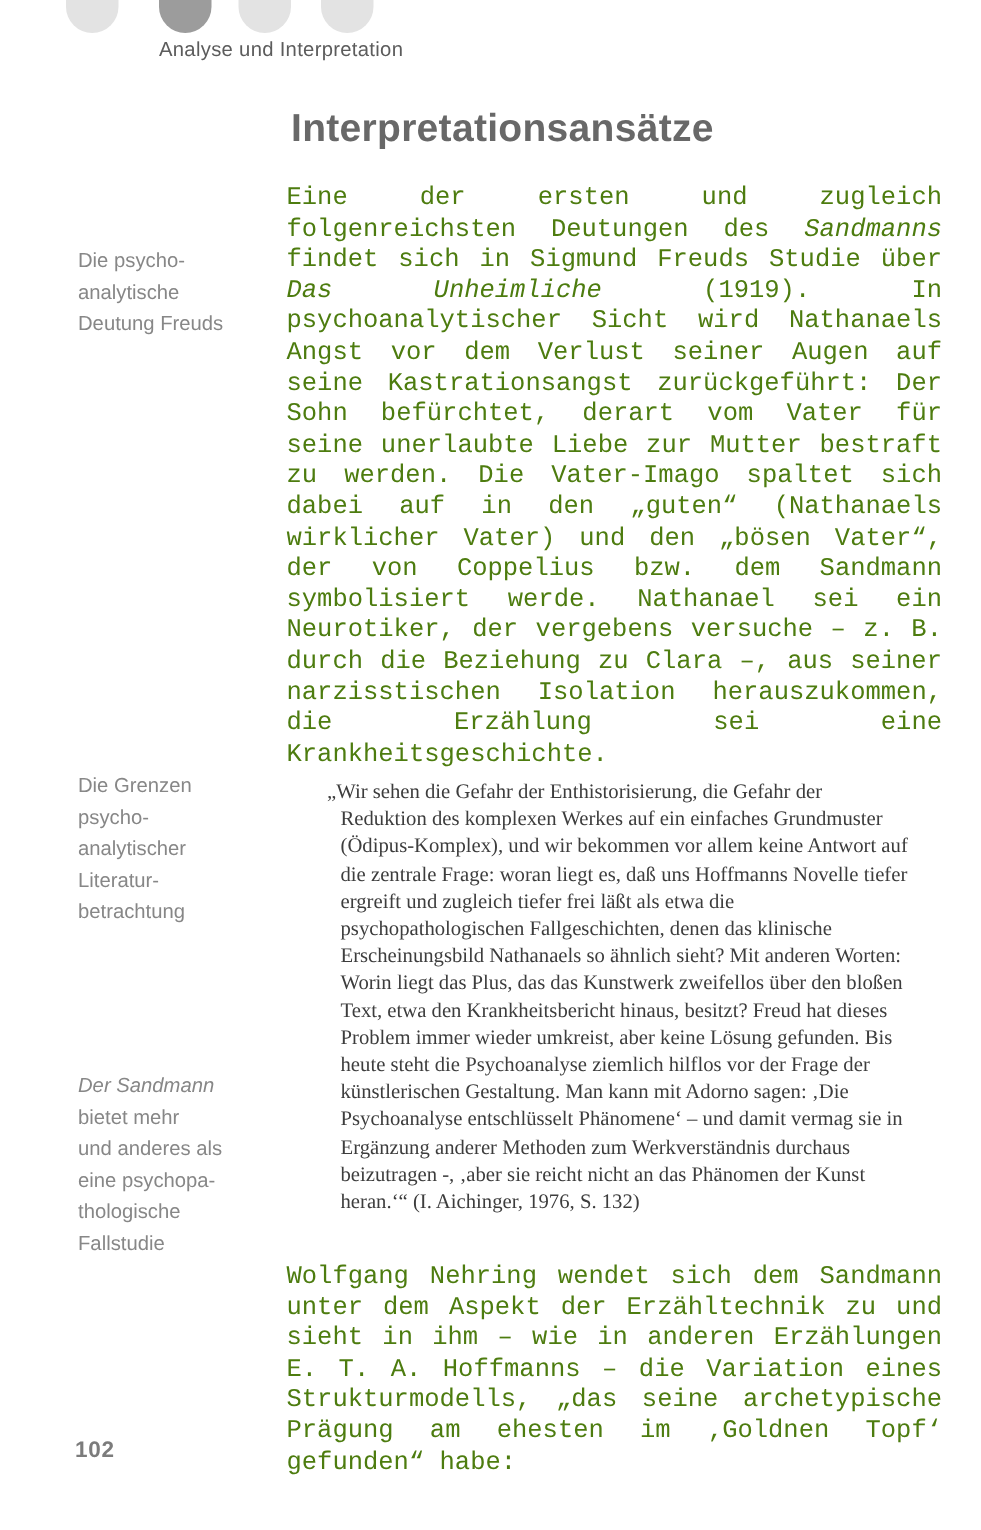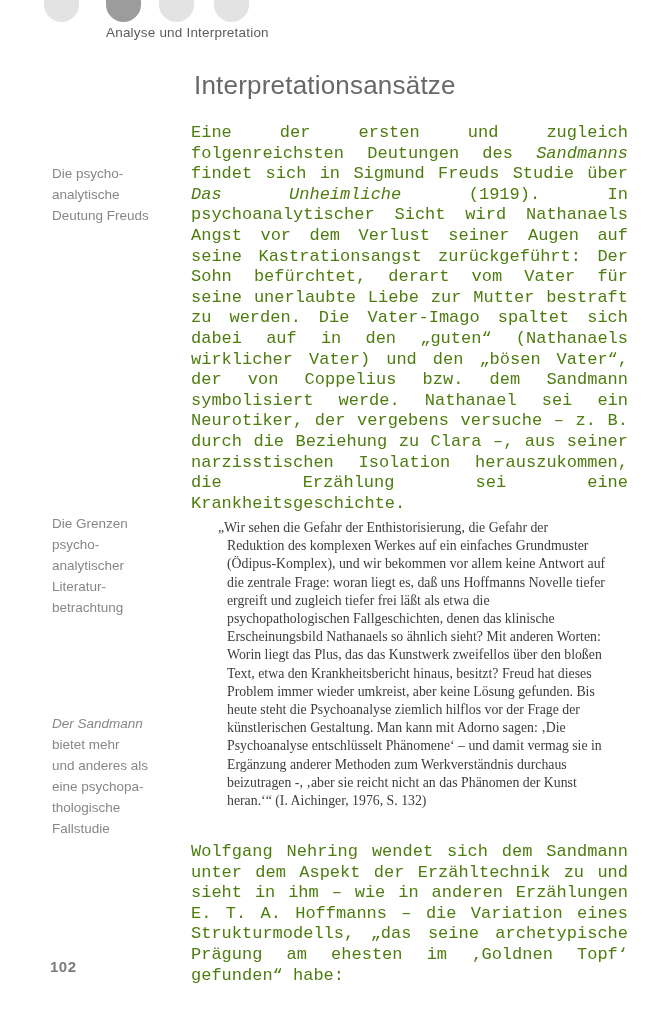--- a/index.html
+++ b/index.html
@@ -33,21 +33,21 @@
     font-size: 13.5px;
     letter-spacing: 0.2px;
     color: #5c5c5c;
   }
   .title {
     position: absolute;
     left: 194px;
     top: 70px;
     margin: 0;
     font-size: 26px;
-    font-weight: 400;
+    font-weight: 700;
     letter-spacing: 0.2px;
     color: #686868;
   }
   .margin-note {
     position: absolute;
     left: 52px;
     width: 130px;
     font-size: 13.5px;
     line-height: 21px;
     color: #878787;

